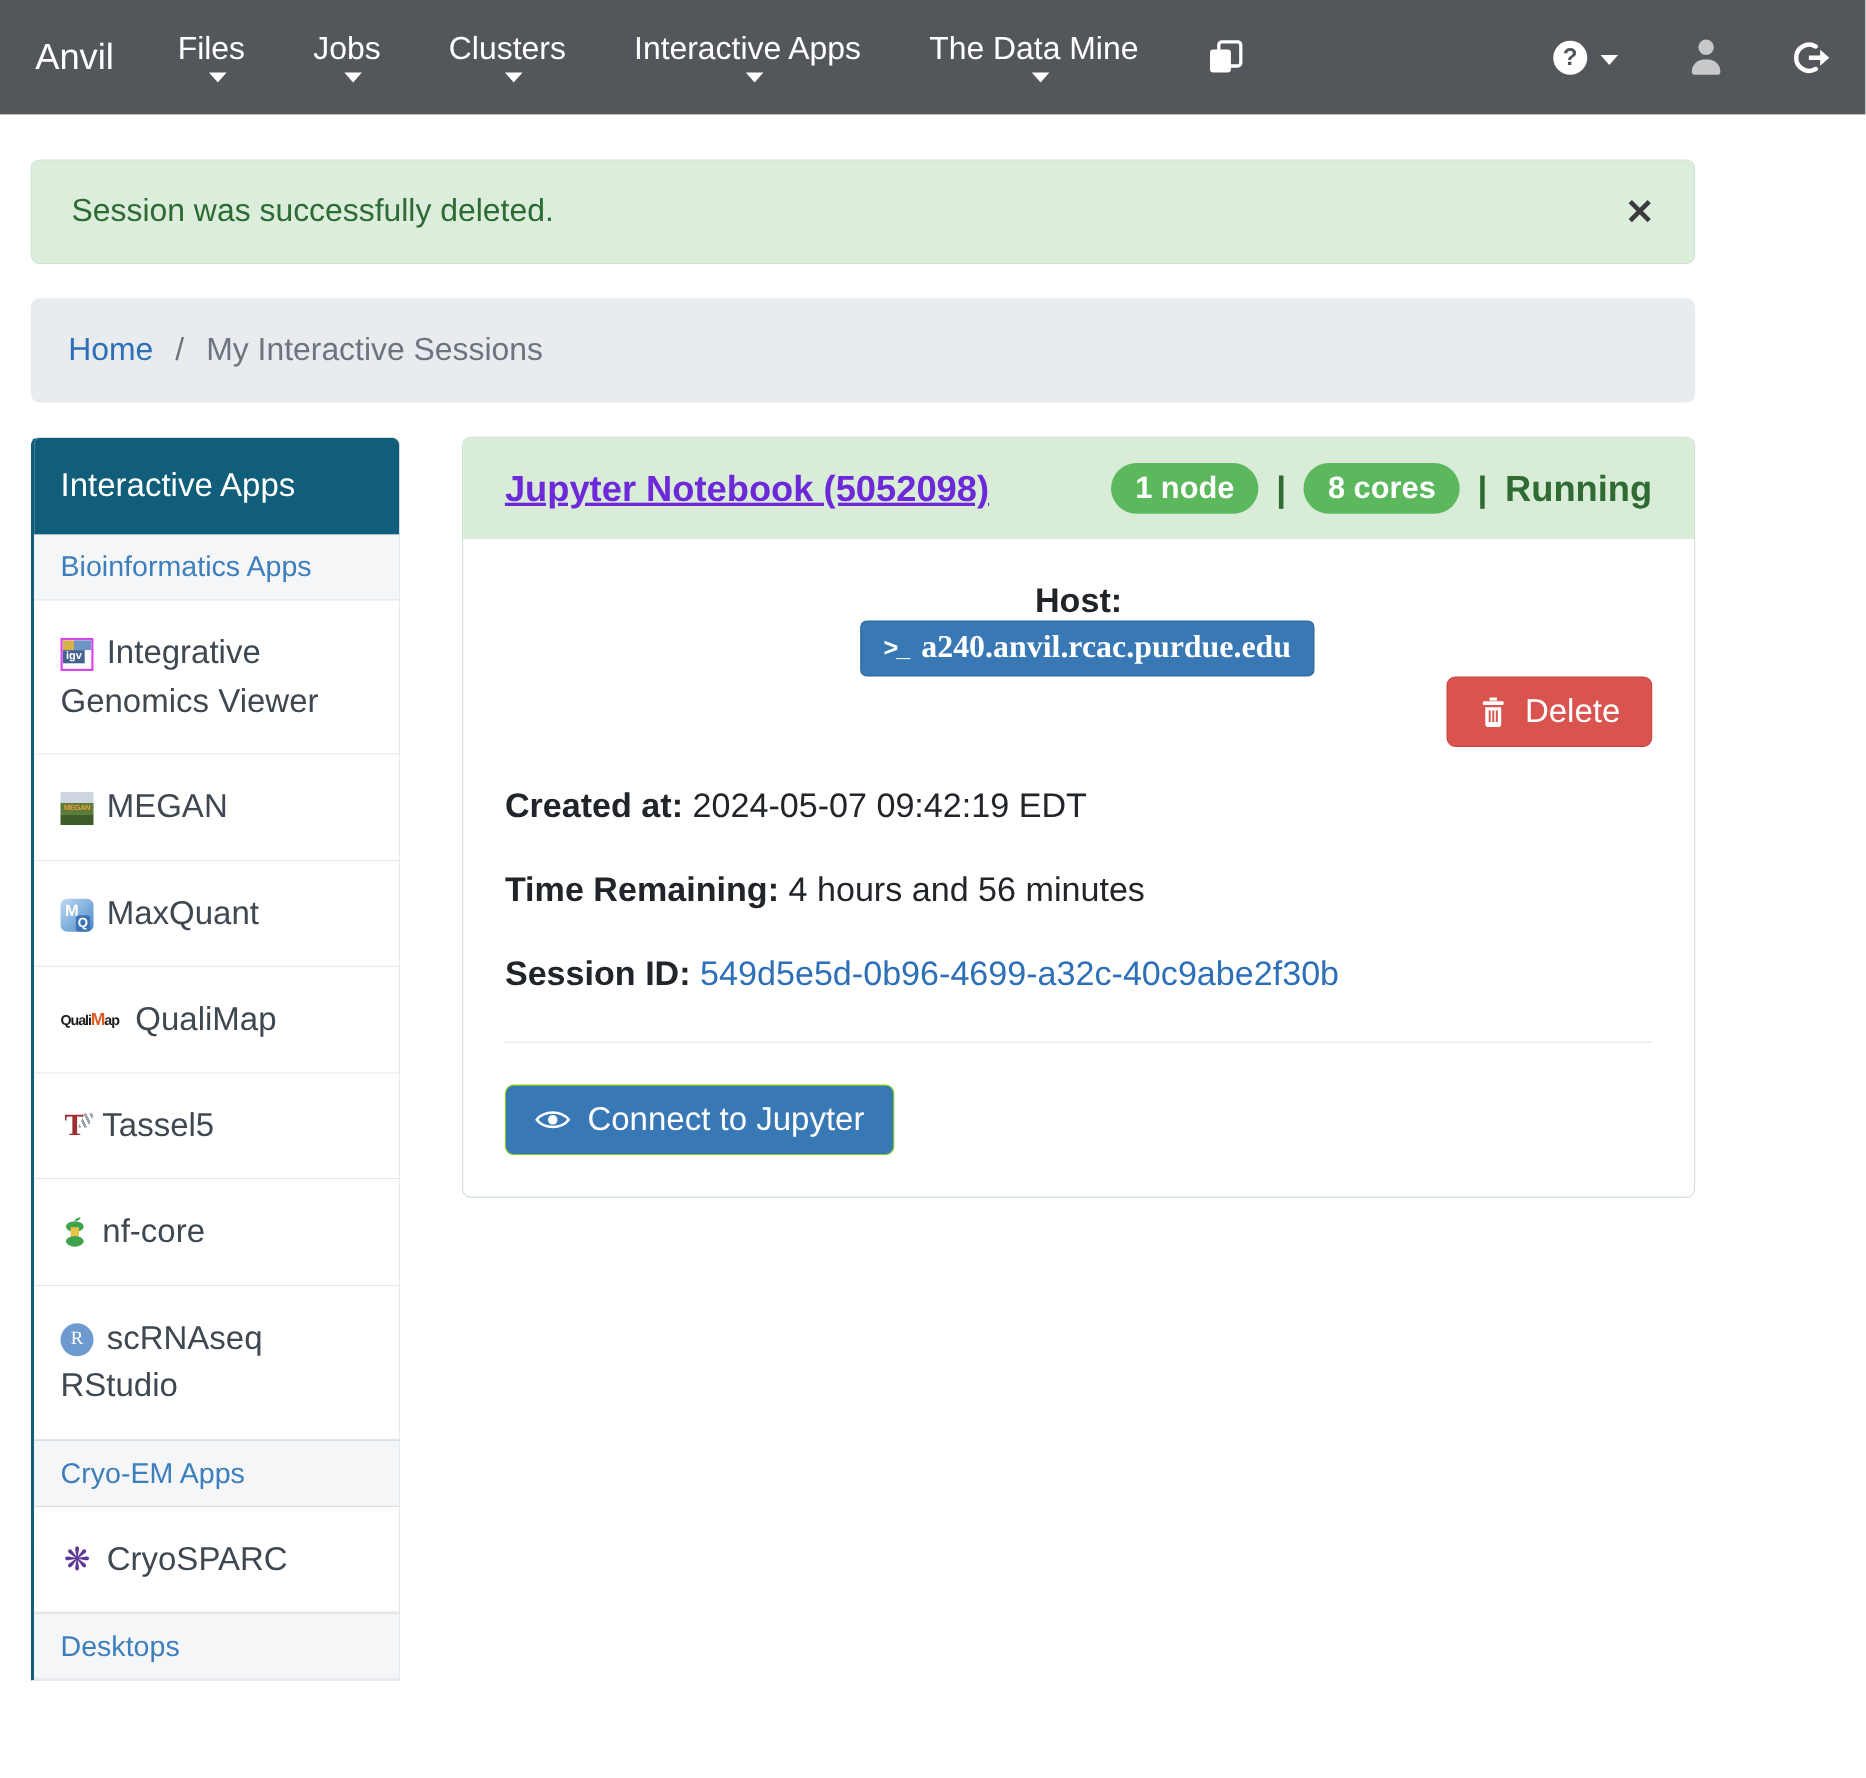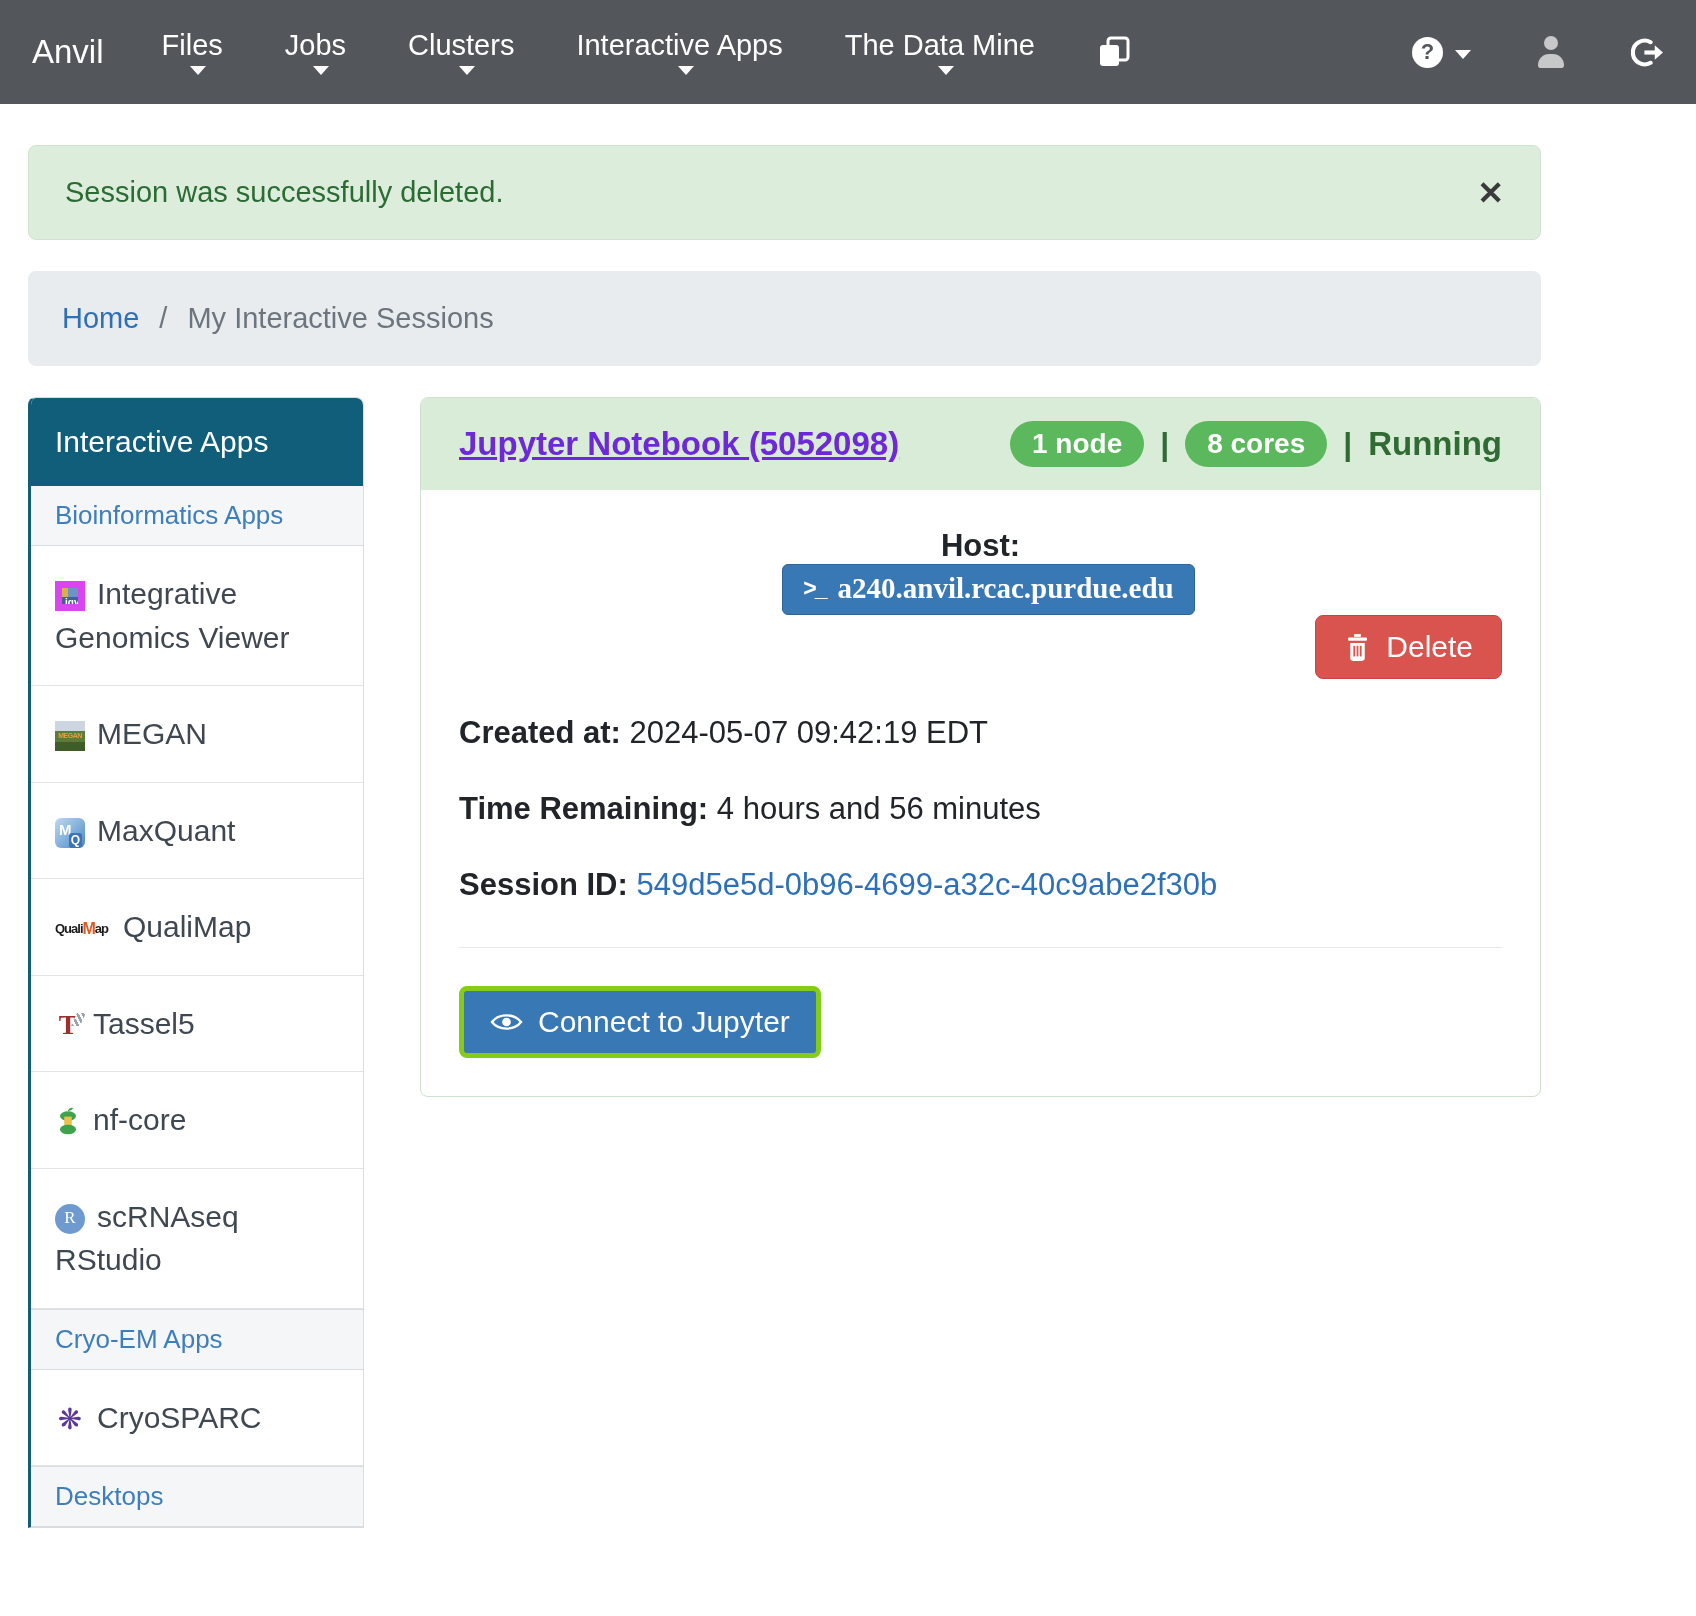--- a/index.html
+++ b/index.html
@@ -68,21 +68,21 @@
   .section-header {
     background:#F5F6F7; color:#3D7EBD; font-size:26px; font-weight:500;
     padding:14px 24px; border-bottom:1px solid #D9DDE1;
   }
   .app-item {
     padding:26px 24px; font-size:30px; color:#3F4750; border-bottom:1px solid #E2E5E8;
     line-height:1.45; cursor:pointer; background:#fff;
   }
   .app-icon { display:inline-flex; vertical-align:middle; margin-right:12px; position:relative; }
 
-  .icon-igv { width:30px; height:30px; border:7px solid #d946ef; background:#fff; flex-direction:column; overflow:hidden; }
+  .icon-igv { width:30px; height:30px; border:2px solid #d946ef; background:#fff; flex-direction:column; overflow:hidden; }
   .icon-igv .stripe { height:9px; background:linear-gradient(90deg,#D9B14C 0 40%,#6C94C4 40% 100%); }
   .icon-igv .chip { flex:1; display:flex; }
   .icon-igv .chip span { background:#44628F; color:#fff; font-size:10px; font-weight:bold; padding:1px 3px; align-self:flex-end; line-height:1; }
 
   .icon-megan { width:30px; height:30px; overflow:hidden; align-items:center; justify-content:center;
     background:linear-gradient(180deg,#CDD6E0 0 34%,#5C7D3A 34% 70%,#3F5D28 70% 100%); }
   .icon-megan span { color:#E89C3C; font-size:7px; font-weight:bold; letter-spacing:-0.5px; }
 
   .icon-maxquant { width:30px; height:30px; border-radius:6px; overflow:hidden;
     background:linear-gradient(135deg,#BFD9F2 0%,#7FAEDC 55%,#4E86C2 100%); }
@@ -136,21 +136,21 @@
   }
   .host-btn .term { font-weight:bold; font-size:23px; letter-spacing:-2px; }
   .host-btn .hostname { font-family:"Liberation Serif", serif; font-weight:bold; font-size:29px; }
   .delete-btn {
     margin-left:auto; background:#D9534F; border:1px solid #C9433F; border-radius:8px;
     padding:14px 28px; color:#fff; font-size:30px; display:flex; align-items:center; gap:15px; cursor:pointer;
   }
   .session-link { color:#2E70B8; cursor:pointer; }
   .card-hr { border:none; border-top:1px solid #E7E7E7; margin:44px 0 38px; }
   .connect-btn {
-    background:#3878B4; border:5px solid #84cc16; border-radius:8px;
+    background:#3878B4; border:1px solid #84cc16; border-radius:8px;
     padding:14px 26px; color:#fff; font-size:30px; display:inline-flex; align-items:center; gap:15px; cursor:pointer;
   }
 </style>
 </head>
 <body>
 
 <div class="navbar">
   <div class="brand">Anvil</div>
   <div class="nav-link">
     <span>Files</span>

